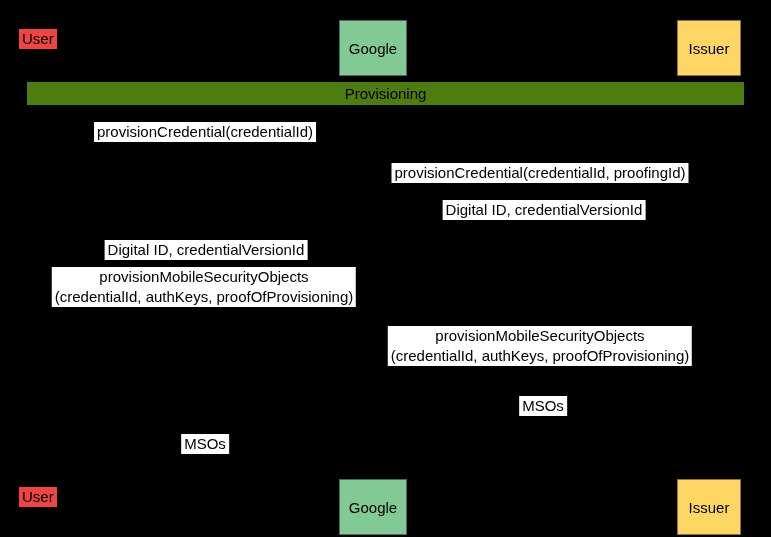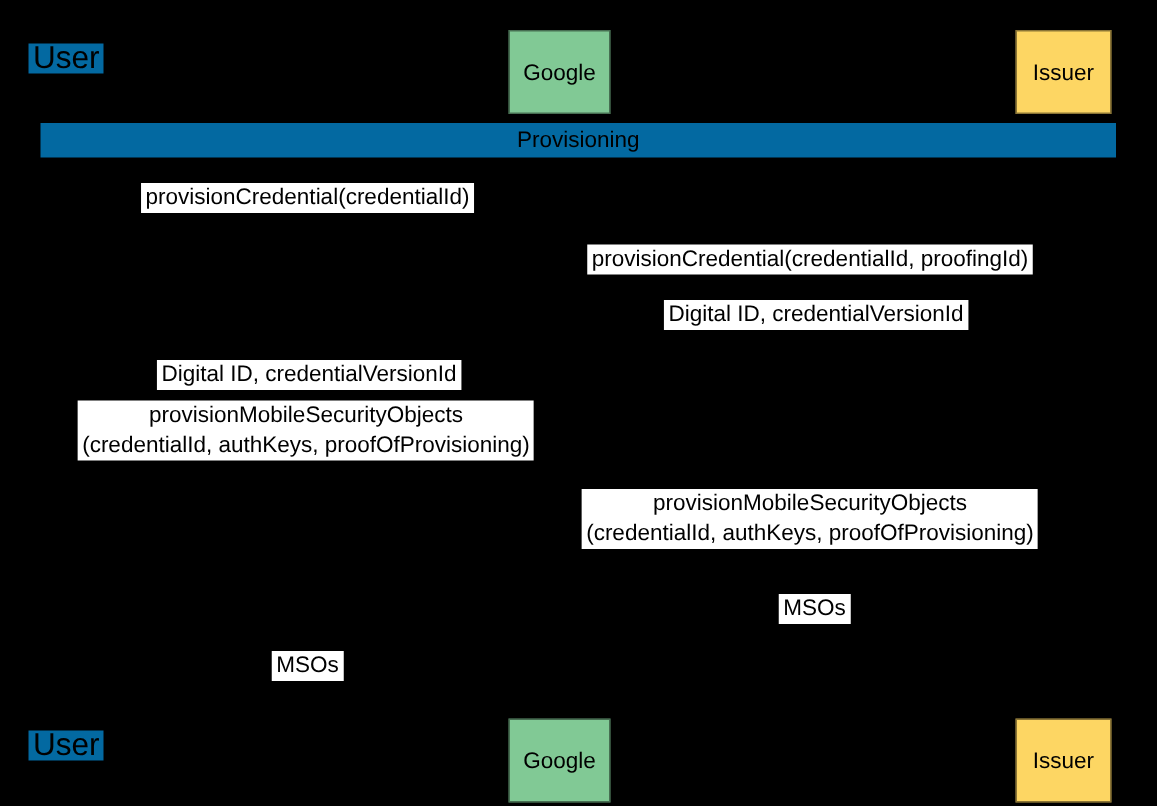--- a/index.html
+++ b/index.html
@@ -32,25 +32,25 @@
     border: 1px solid rgba(0,0,0,0.45);
     display: flex;
     align-items: center;
     justify-content: center;
     font-size: 15px;
     line-height: 1;
     white-space: nowrap;
   }
   .actor-chip {
     position: absolute;
-    background: #0369a1;
+    background: #ef4444;
     height: 20px;
     line-height: 20px;
     padding: 0 3px;
-    font-size: 21px;
+    font-size: 15px;
     white-space: nowrap;
   }
   .band {
     position: absolute;
     left: 27px;
     top: 82px;
     width: 717px;
     height: 23px;
     background: #D3D3D3;
     display: flex;
@@ -78,21 +78,21 @@
   <div class="lifeline" style="left:37px"></div>
   <div class="lifeline" style="left:372px"></div>
   <div class="lifeline" style="left:708px"></div>
 
   <div class="actor-chip" style="left:19px; top:29px">User</div>
 
   <div class="actor-box" style="left: 339px; top: 20px; width: 68px; background-color: rgb(129, 201, 149);">Google</div>
 
   <div class="actor-box" style="left: 677px; top: 20px; width: 64px; background-color: rgb(253, 214, 99);">Issuer</div>
 
-  <div class="band" style="background-color: #0369a1;">Provisioning</div>
+  <div class="band" style="background-color: #4d7c0f;">Provisioning</div>
 
   <div class="msg" style="left:540px; top:163px">provisionCredential(credentialId, proofingId)</div>
 
   <div class="msg" style="left:205px; top:122px">provisionCredential(credentialId)</div>
 
   <div class="msg" style="left:544px; top:200px">Digital ID, credentialVersionId</div>
 
   <div class="msg" style="left:206px; top:240px">Digital ID, credentialVersionId</div>
 
   <div class="msg" style="left:204px; top:267px">

